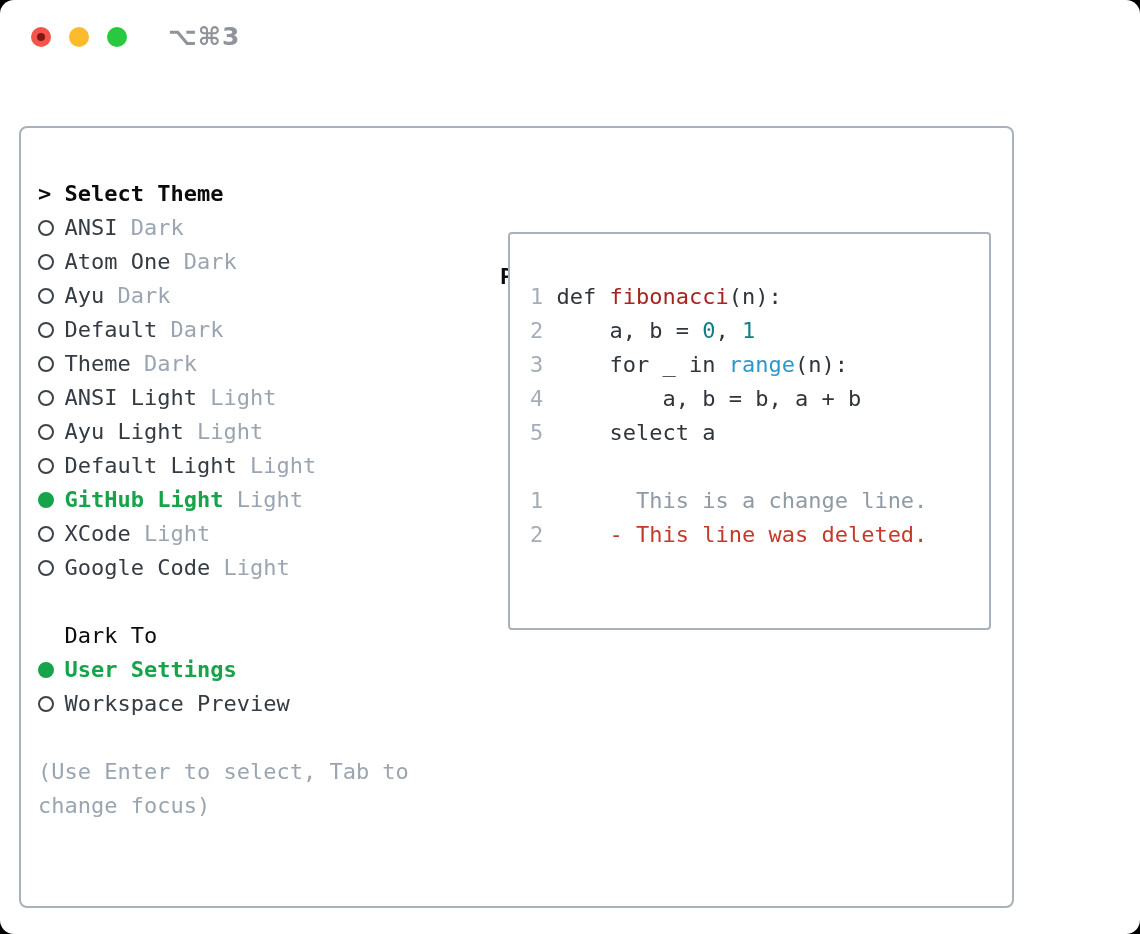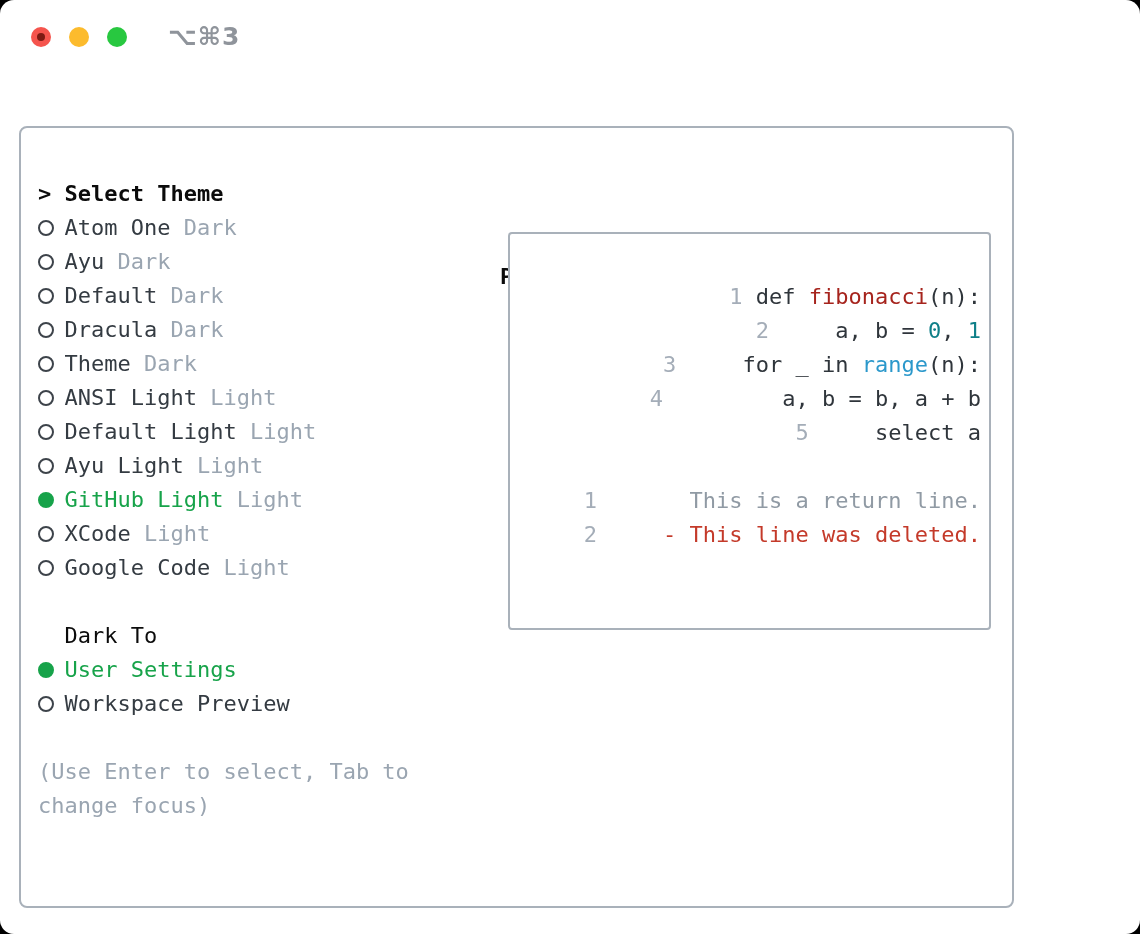--- a/index.html
+++ b/index.html
@@ -51,32 +51,32 @@
   .left-col{position:absolute;left:17px;top:49px;width:450px;}
   .caretbox{display:inline-block;width:2ch;color:var(--heading_black);font-weight:bold;}
   .header-label{color:var(--heading_black);font-weight:bold;}
   .bullet{display:inline-block;width:2ch;}
   .bullet .ring{
     display:inline-block;width:12px;height:12px;border-radius:50%;
     border:2px solid #3d434a;vertical-align:-1px;box-sizing:content-box;
   }
   .bullet .ring.sel{border-color:var(--accent_green);background:var(--accent_green);}
   .theme-name{color:var(--text_dark);}
-  .theme-name.sel{color:var(--accent_green);}
+  .theme-name.sel{color:var(--accent_green);font-weight:bold;}
   .variant{color:var(--muted_gray);}
   .section-label{color:var(--heading_black);}
   .hint{color:var(--muted_gray);}
   
   .preview-label{position:absolute;left:479px;top:132px;height:34px;line-height:34px;
     font-size:22px;font-weight:bold;color:var(--heading_black);white-space:pre;}
   .preview-box{
     position:absolute;left:487px;top:104px;width:483px;height:398px;
     border:2px solid var(--border_gray);border-radius:4px;box-sizing:border-box;background:#fff;
   }
-  .preview-content{position:absolute;left:20px;top:46px;right:8px;text-align:right;}
+  .preview-content{position:absolute;left:20px;top:46px;right:8px;}
   .prow{height:34px;line-height:34px;white-space:pre;font-size:22px;}
   .gutter{color:var(--gutter_gray);}
   .seg-plain{color:#2f353b;}
   .seg-function{color:var(--function_red);}
   .seg-number{color:var(--number_teal);}
   .seg-builtin{color:var(--builtin_blue);}
   .seg-context{color:var(--context_gray);}
   .seg-deleted{color:var(--deleted_red);}
   .seg-added{color:var(--added_green);}
 </style>
@@ -92,28 +92,28 @@
     <div class="traffic yellow"></div>
     <div class="traffic green"></div>
     <div class="win-title">⌥⌘3</div>
   </div>
 
   <div class="panel">
 
     <div class="left-col">
       <div class="row"><span class="caretbox">&gt;</span><span class="header-label">Select Theme</span></div>
       <div id="theme-items">
+          <div class="row"><span class="bullet"><span class="ring"></span></span><span class="theme-name">ANSI</span><span class="variant"> Dark</span></div>
           <div class="row"><span class="bullet"><span class="ring"></span></span><span class="theme-name">Atom One</span><span class="variant"> Dark</span></div>
           <div class="row"><span class="bullet"><span class="ring"></span></span><span class="theme-name">Ayu</span><span class="variant"> Dark</span></div>
           <div class="row"><span class="bullet"><span class="ring"></span></span><span class="theme-name">Default</span><span class="variant"> Dark</span></div>
-          <div class="row"><span class="bullet"><span class="ring"></span></span><span class="theme-name">Dracula</span><span class="variant"> Dark</span></div>
           <div class="row"><span class="bullet"><span class="ring"></span></span><span class="theme-name">Theme</span><span class="variant"> Dark</span></div>
           <div class="row"><span class="bullet"><span class="ring"></span></span><span class="theme-name">ANSI Light</span><span class="variant"> Light</span></div>
+          <div class="row"><span class="bullet"><span class="ring"></span></span><span class="theme-name">Ayu Light</span><span class="variant"> Light</span></div>
           <div class="row"><span class="bullet"><span class="ring"></span></span><span class="theme-name">Default Light</span><span class="variant"> Light</span></div>
-          <div class="row"><span class="bullet"><span class="ring"></span></span><span class="theme-name">Ayu Light</span><span class="variant"> Light</span></div>
           <div class="row"><span class="bullet"><span class="ring sel"></span></span><span class="theme-name sel">GitHub Light</span><span class="variant"> Light</span></div>
           <div class="row"><span class="bullet"><span class="ring"></span></span><span class="theme-name">XCode</span><span class="variant"> Light</span></div>
           <div class="row"><span class="bullet"><span class="ring"></span></span><span class="theme-name">Google Code</span><span class="variant"> Light</span></div>
         </div>
       <div class="row"></div>
       <div class="row"><span class="bullet"></span><span class="section-label">Dark To</span></div>
       <div id="apply-items">
           <div class="row"><span class="bullet"><span class="ring sel"></span></span><span class="theme-name sel">User Settings</span></div>
           <div class="row"><span class="bullet"><span class="ring"></span></span><span class="theme-name">Workspace Preview</span></div>
         </div>
@@ -128,20 +128,20 @@
       <div class="preview-content">
         <div id="code-lines">
             <div class="prow"><span class="gutter">1 </span><span class="seg-plain">def </span><span class="seg-function">fibonacci</span><span class="seg-plain">(n):</span></div>
             <div class="prow"><span class="gutter">2 </span><span class="seg-plain">    a, b = </span><span class="seg-number">0</span><span class="seg-plain">, </span><span class="seg-number">1</span></div>
             <div class="prow"><span class="gutter">3 </span><span class="seg-plain">    for _ in </span><span class="seg-builtin">range</span><span class="seg-plain">(n):</span></div>
             <div class="prow"><span class="gutter">4 </span><span class="seg-plain">        a, b = b, a + b</span></div>
             <div class="prow"><span class="gutter">5 </span><span class="seg-plain">    select a</span></div>
           </div>
         <div class="prow"></div>
         <div id="diff-lines">
-            <div class="prow"><span class="gutter">1 </span><span class="seg-context">      This is a return line.</span></div>
+            <div class="prow"><span class="gutter">1 </span><span class="seg-context">      This is a change line.</span></div>
             <div class="prow"><span class="gutter">2 </span><span class="seg-deleted">    - This line was deleted.</span></div>
           </div>
       </div>
     </div>
 
   </div>
 </div>
 
 </body></html>

